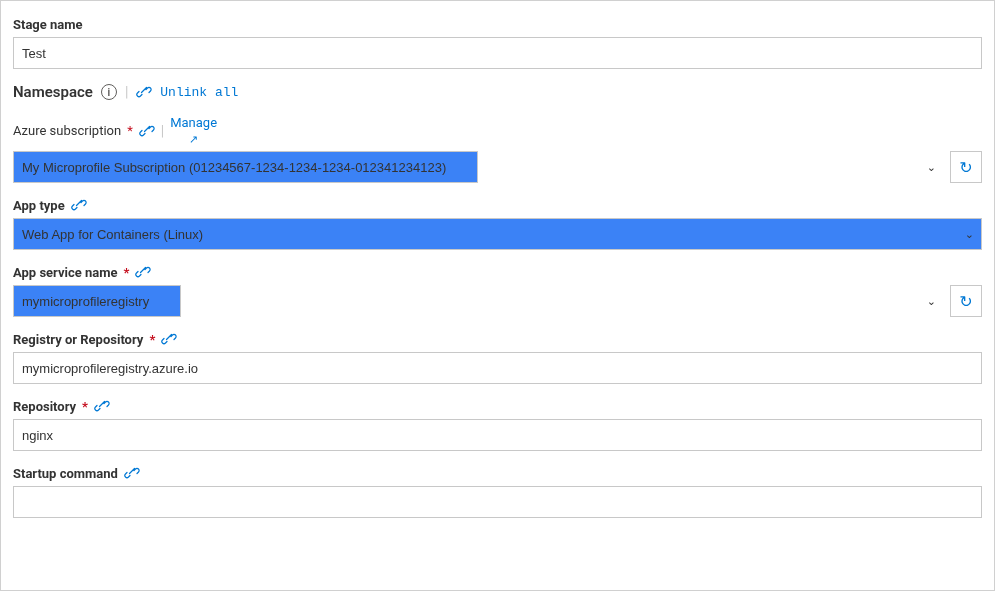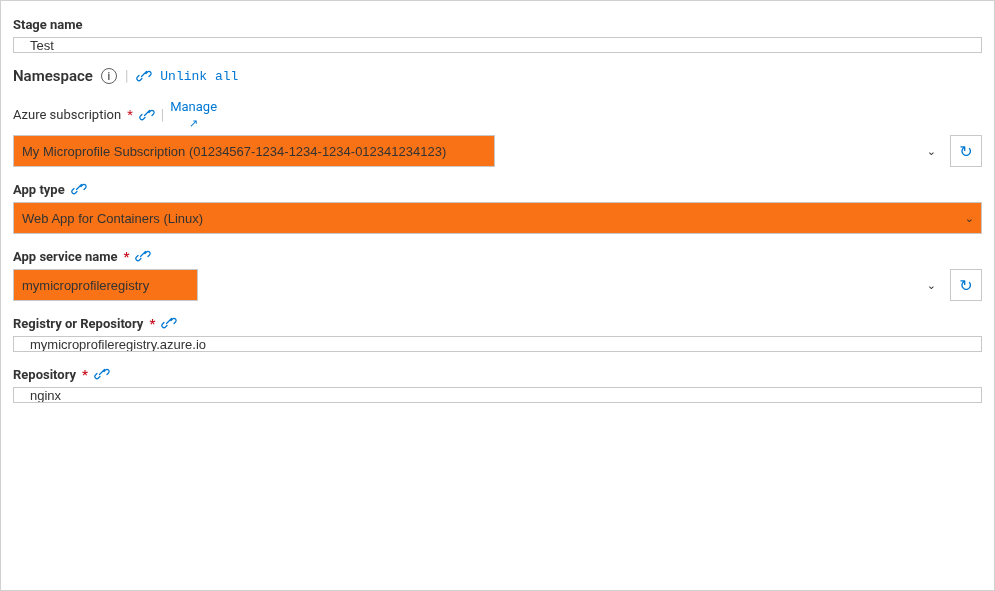--- a/index.html
+++ b/index.html
@@ -15,23 +15,23 @@
     }
     .container {
       width: 995px;
       min-height: 591px;
       padding: 16px 12px;
       border: 1px solid #d0d0d0;
       background: #fff;
     }
     .text-input {
       width: 100%;
-      height: 16px;
+      height: 32px;
       border: 1px solid #c8c8c8;
-      padding: 0 16px;
+      padding: 0 8px;
       font-size: 13px;
       color: #333;
       outline: none;
       background: #fff;
     }
     .row-gap {
       margin-bottom: 14px;
     }
     .parameters-header {
       display: flex;
@@ -101,24 +101,24 @@
     }
     .dropdown-wrapper {
       display: flex;
       align-items: center;
       gap: 6px;
     }
     .dropdown-select {
       flex: 1;
       height: 32px;
       border: 1px solid #c8c8c8;
-      padding: 0 47px 0 8px;
-      font-size: 13px;
-      color: #333;
-      background: #f97316;
+      padding: 0 30px 0 8px;
+      font-size: 13px;
+      color: #333;
+      background: #3b82f6;
       appearance: none;
       -webkit-appearance: none;
       cursor: pointer;
       outline: none;
       position: relative;
     }
     .dropdown-container {
       position: relative;
       flex: 1;
     }
@@ -278,14 +278,25 @@
       <span class="required-star">*</span>
       <span class="chain-icon">
         <svg width="16" height="16" viewBox="0 0 16 16" fill="none">
           <path d="M6 10.5l-1.5 1.5a2.121 2.121 0 01-3-3L3 7.5M10 5.5l1.5-1.5a2.121 2.121 0 013 3L13 8.5M5.5 8.5l5-5" stroke="#0078d4" stroke-width="1.2" stroke-linecap="round"></path>
         </svg>
       </span>
     </div>
     <input type="text" class="text-input" value="nginx" style="">
   </div>
 
+  <div class="field-row" style="margin-top:14px;">
+    <div class="field-label-row">
+      <span class="field-label">Startup command</span>
+      <span class="chain-icon">
+        <svg width="16" height="16" viewBox="0 0 16 16" fill="none">
+          <path d="M6 10.5l-1.5 1.5a2.121 2.121 0 01-3-3L3 7.5M10 5.5l1.5-1.5a2.121 2.121 0 013 3L13 8.5M5.5 8.5l5-5" stroke="#0078d4" stroke-width="1.2" stroke-linecap="round"></path>
+        </svg>
+      </span>
+    </div>
+    <input type="text" class="text-input" value="" style="">
+  </div>
 
 </div>
 
 </body></html>

